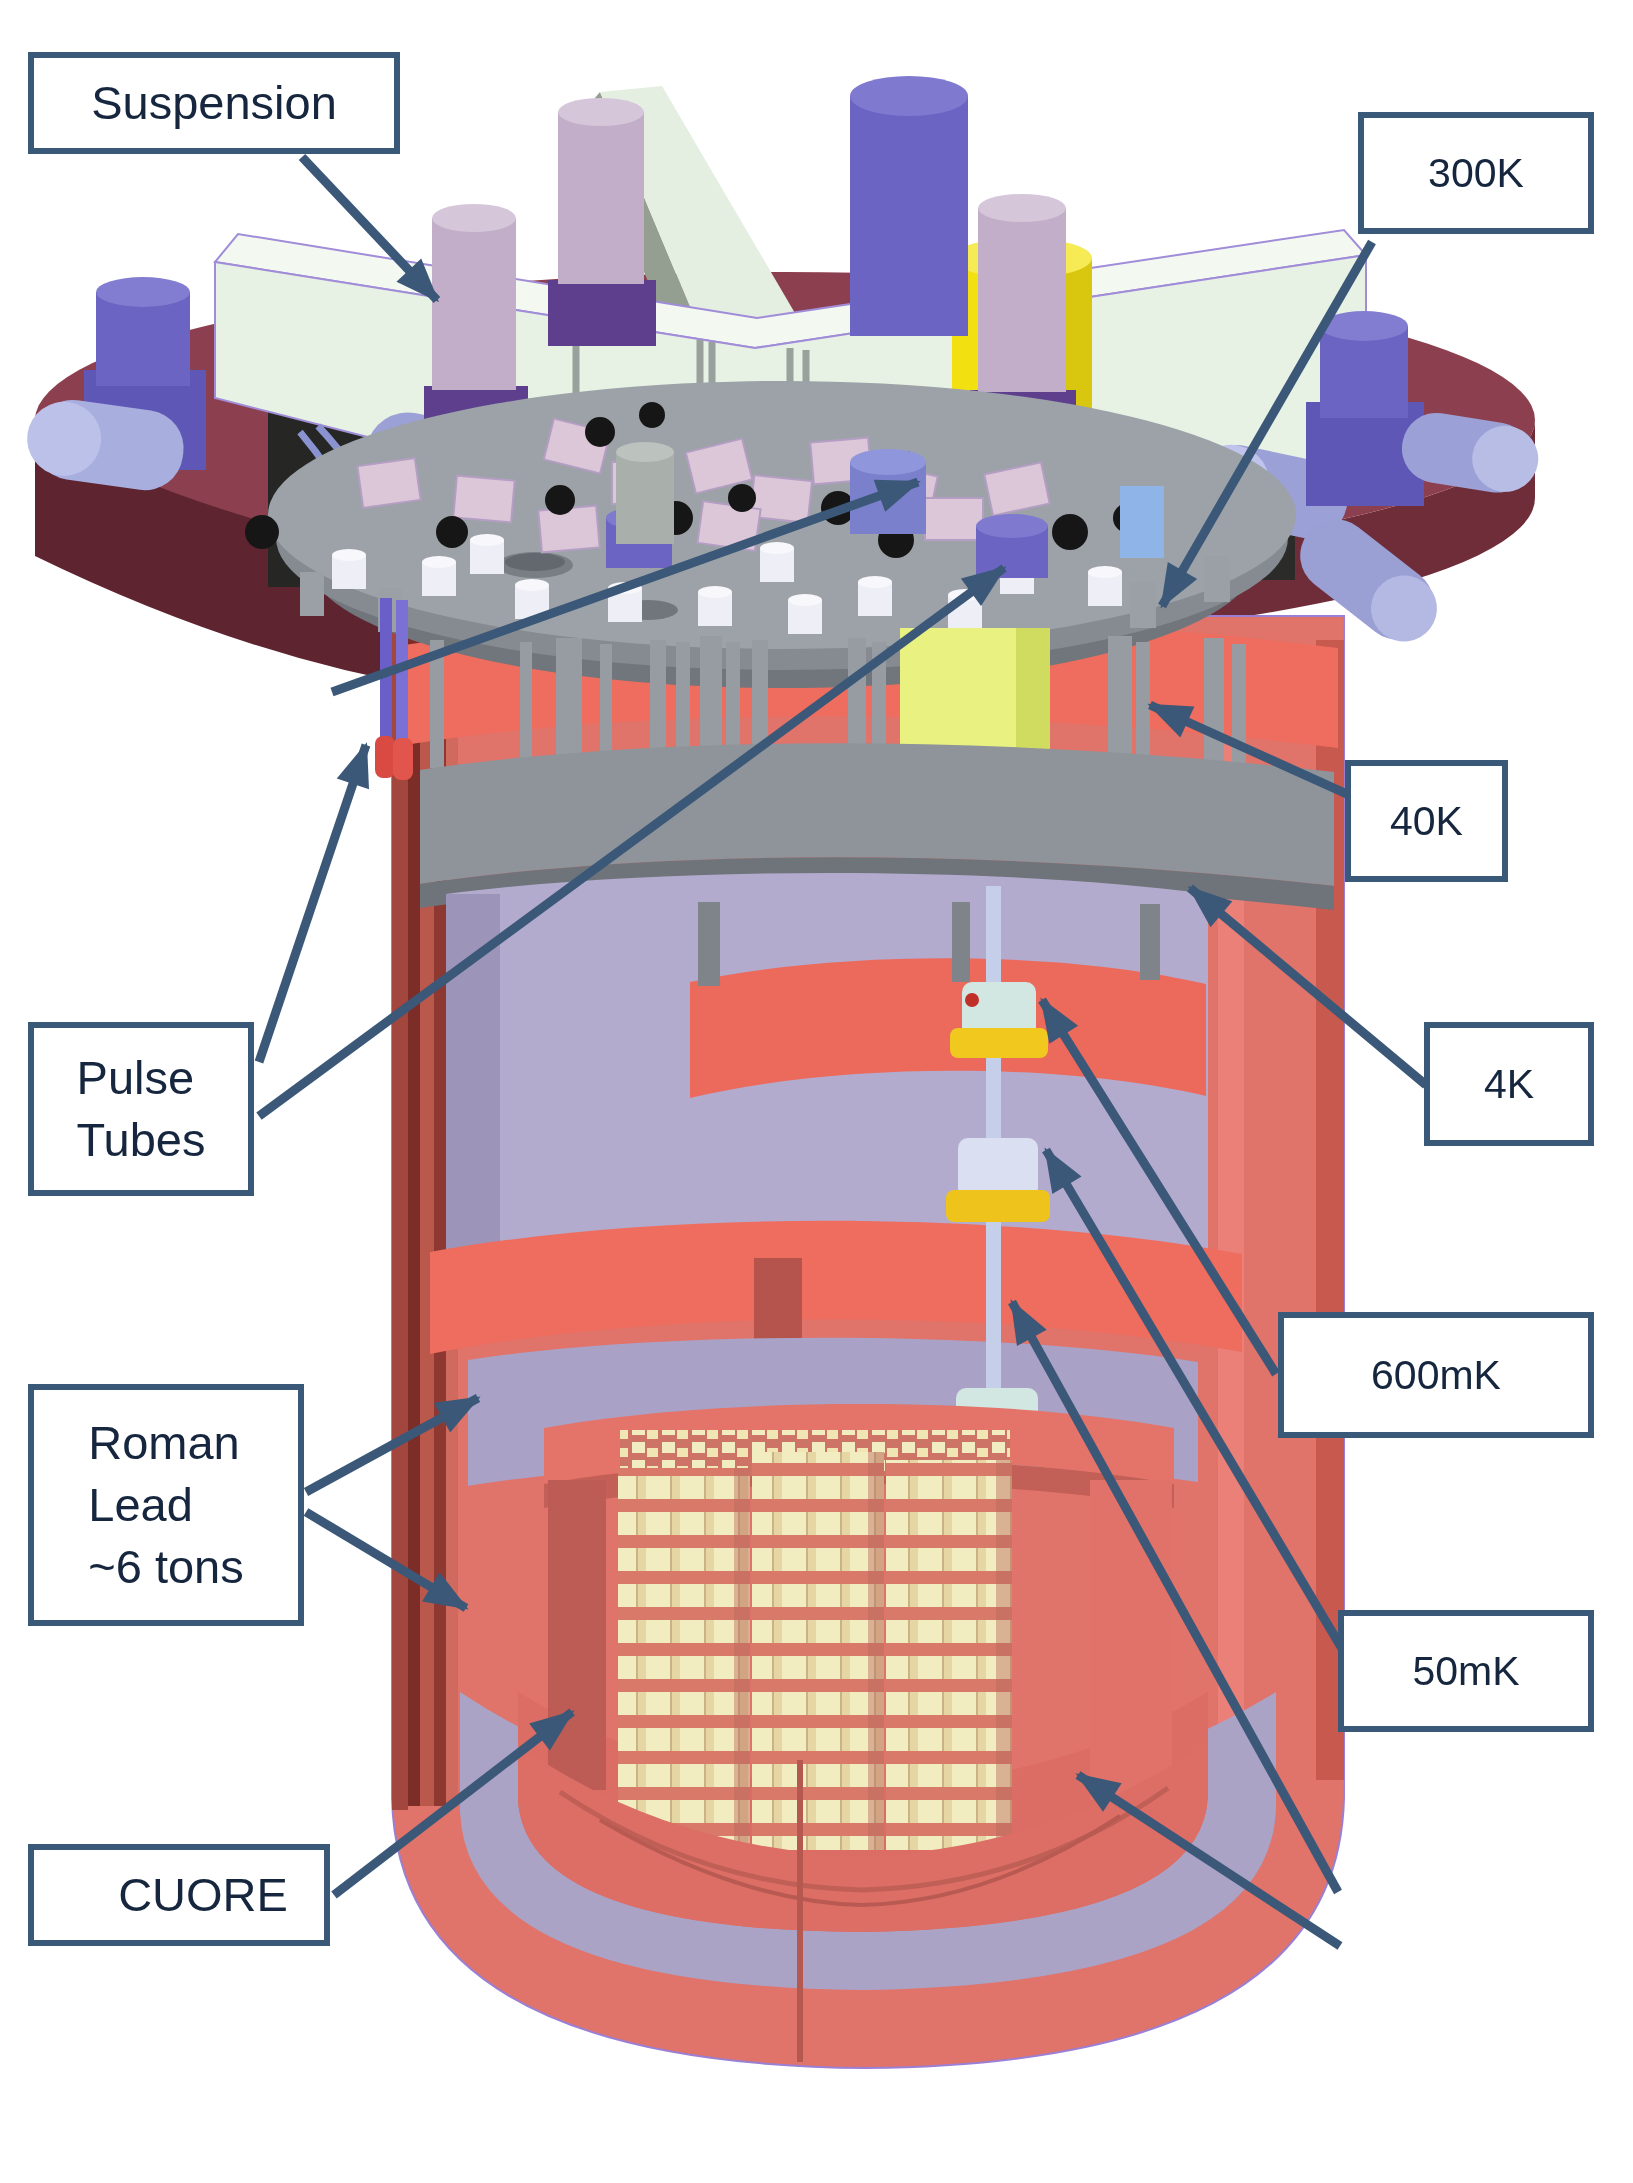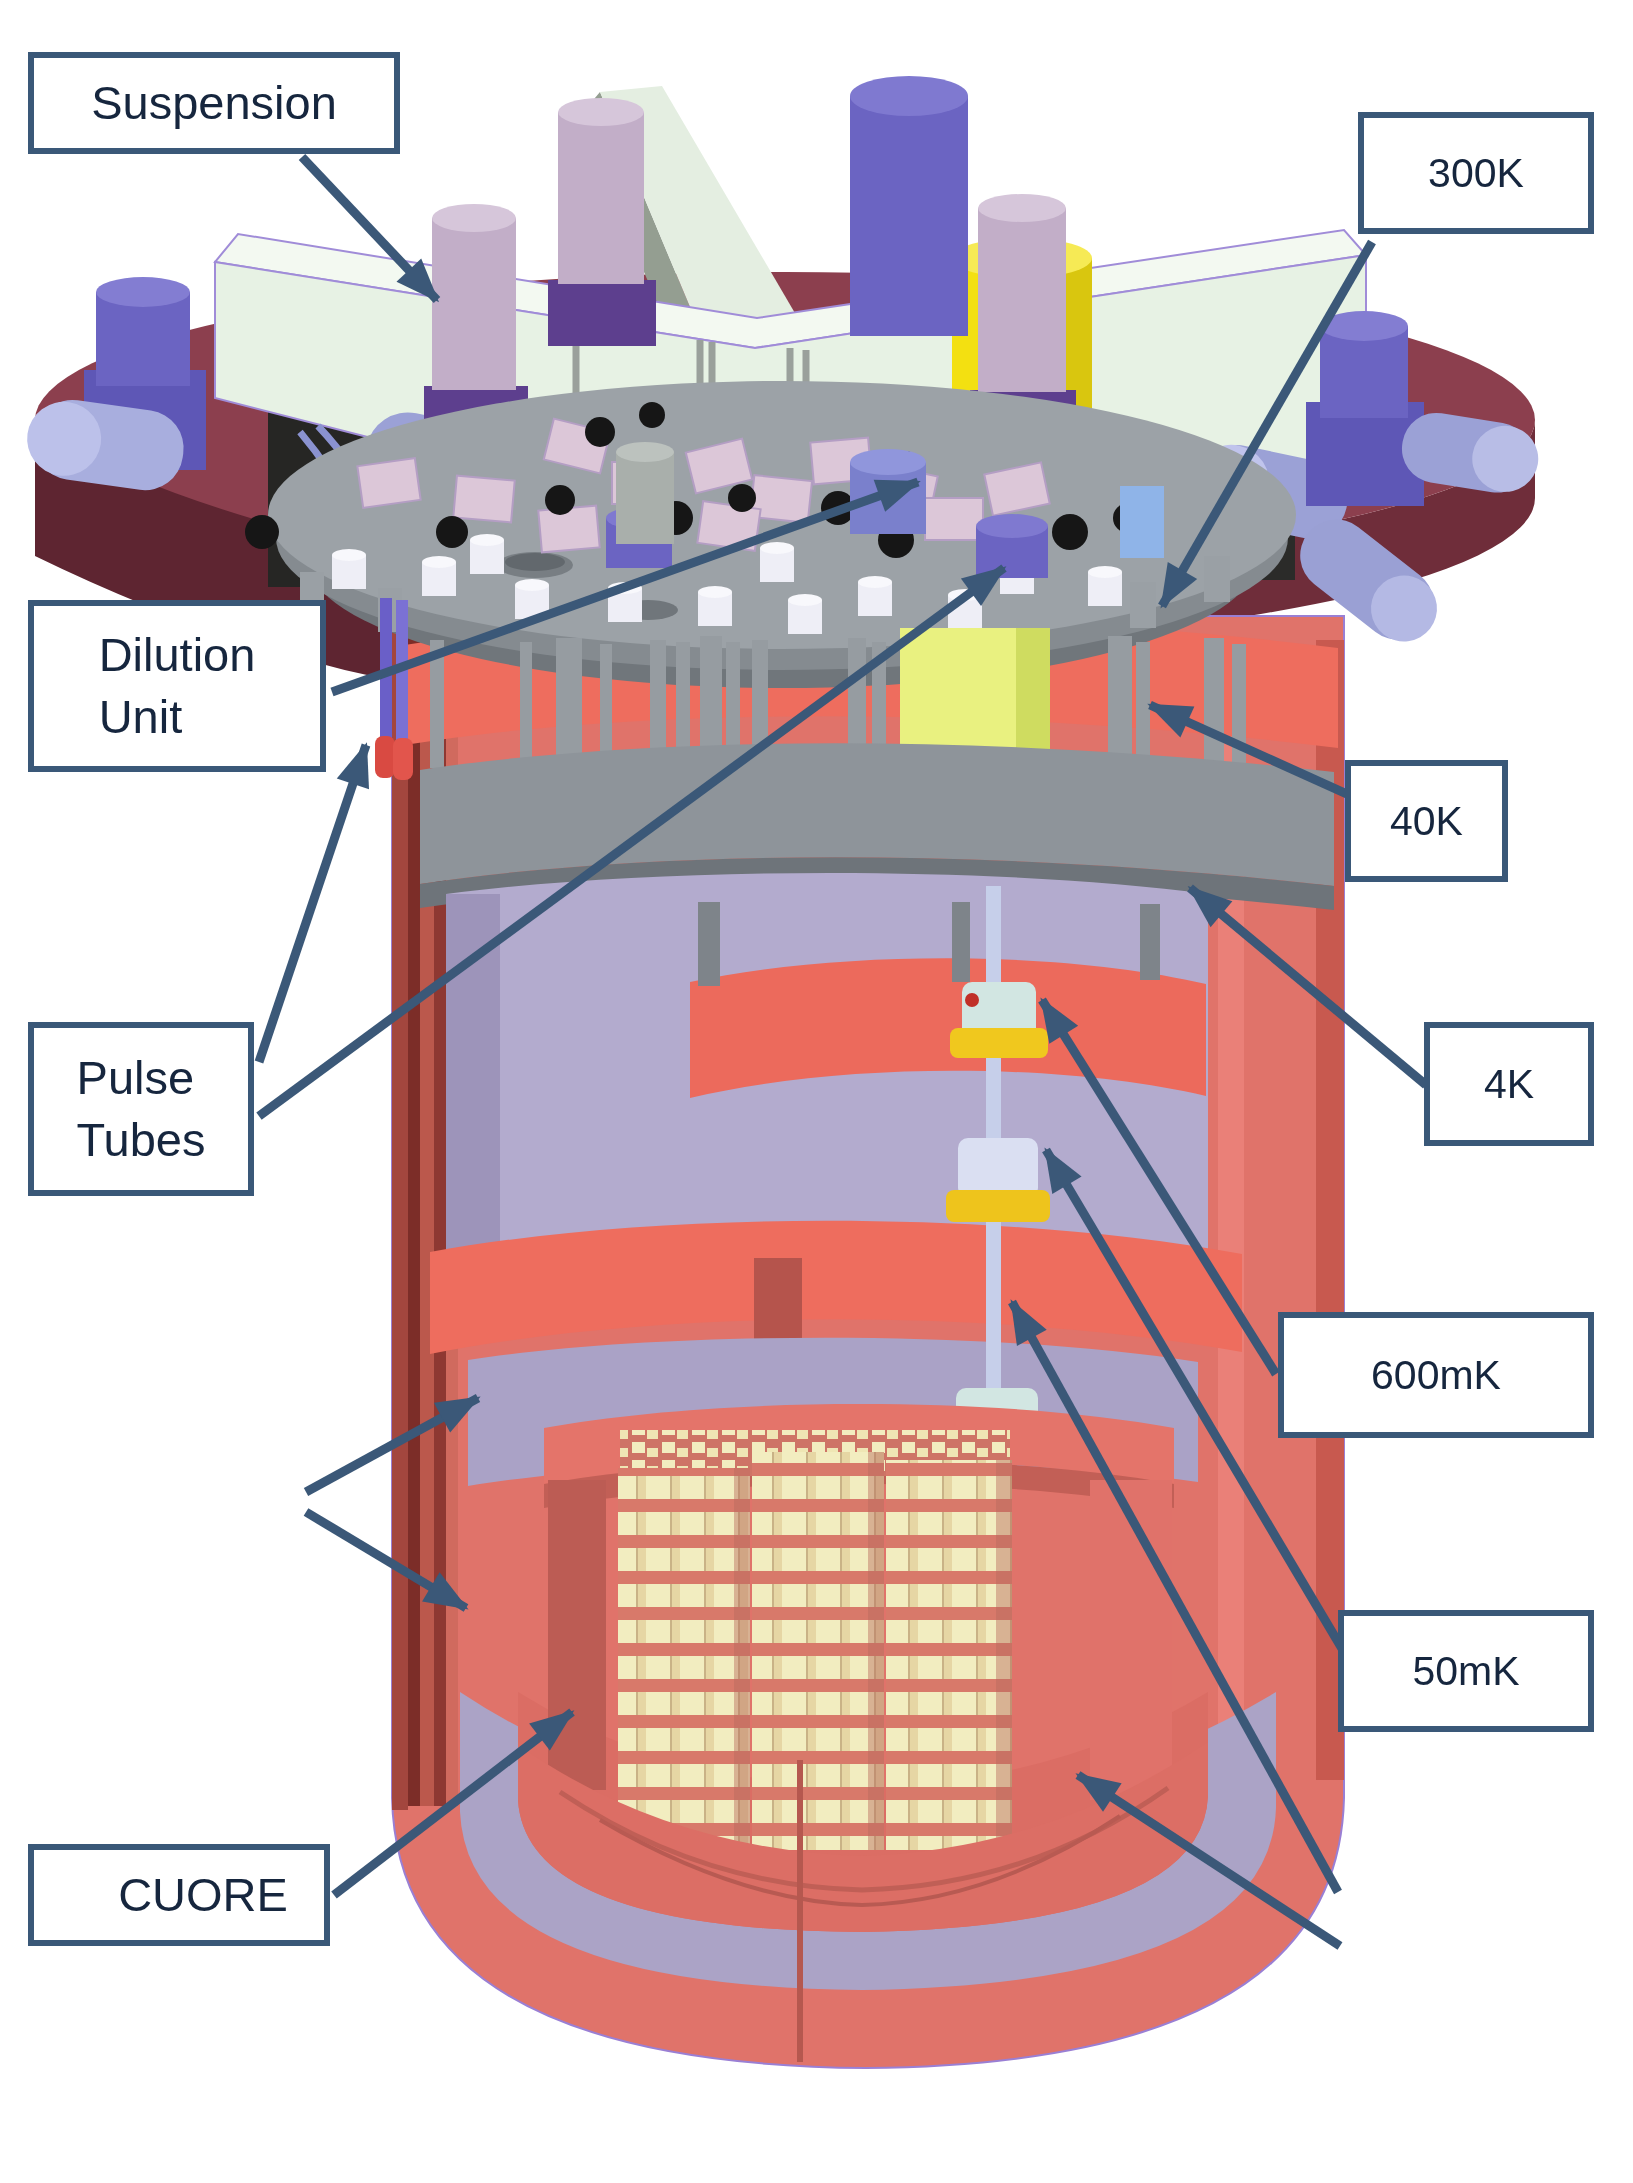--- a/index.html
+++ b/index.html
@@ -333,22 +333,23 @@
     <line x1="306" y1="1512" x2="466" y2="1608" marker-end="url(#ah)"></line>
     <line x1="1344" y1="1652" x2="1046" y2="1150" marker-end="url(#ah)"></line>
     <line x1="334" y1="1895" x2="572" y2="1712" marker-end="url(#ah)"></line>
     <line x1="1338" y1="1892" x2="1012" y2="1302" marker-end="url(#ah)"></line>
     <line x1="1340" y1="1946" x2="1078" y2="1775" marker-end="url(#ah)"></line>
   </g>
 </svg>
 
   <div class="lbl fs-med" style="left:28px;top:52px;width:372px;height:102px;">Suspension</div>
   <div class="lbl fs-big" style="left:1358px;top:112px;width:236px;height:122px;">300K</div>
-  <div class="lbl fs-med" style="left:28px;top:600px;width:298px;height:172px;">Dilution
-Unit</div>
   <div class="lbl fs-big" style="left:1345px;top:760px;width:163px;height:122px;">40K</div>
   <div class="lbl fs-med" style="left:28px;top:1022px;width:226px;height:174px;">Pulse
 Tubes</div>
   <div class="lbl fs-big" style="left:1424px;top:1022px;width:170px;height:124px;">4K</div>
   <div class="lbl fs-big" style="left:1278px;top:1312px;width:316px;height:126px;">600mK</div>
+  <div class="lbl fs-med" style="left:28px;top:1384px;width:276px;height:242px;">Roman
+Lead
+~6 tons</div>
   <div class="lbl fs-big" style="left:1338px;top:1610px;width:256px;height:122px;">50mK</div>
   <div class="lbl fs-med" style="left:28px;top:1844px;width:302px;height:102px;padding-left:48px;">CUORE</div>
 </div>
 
 </body></html>

